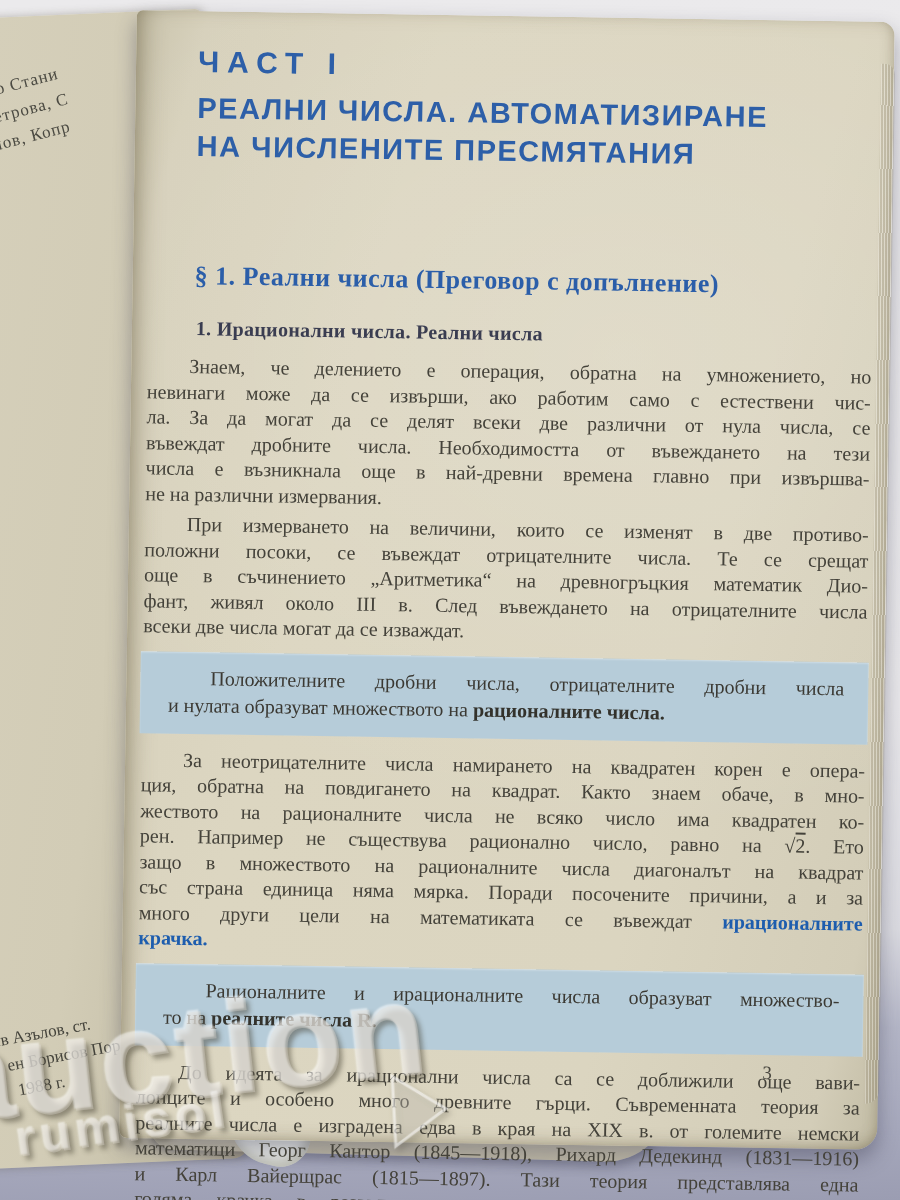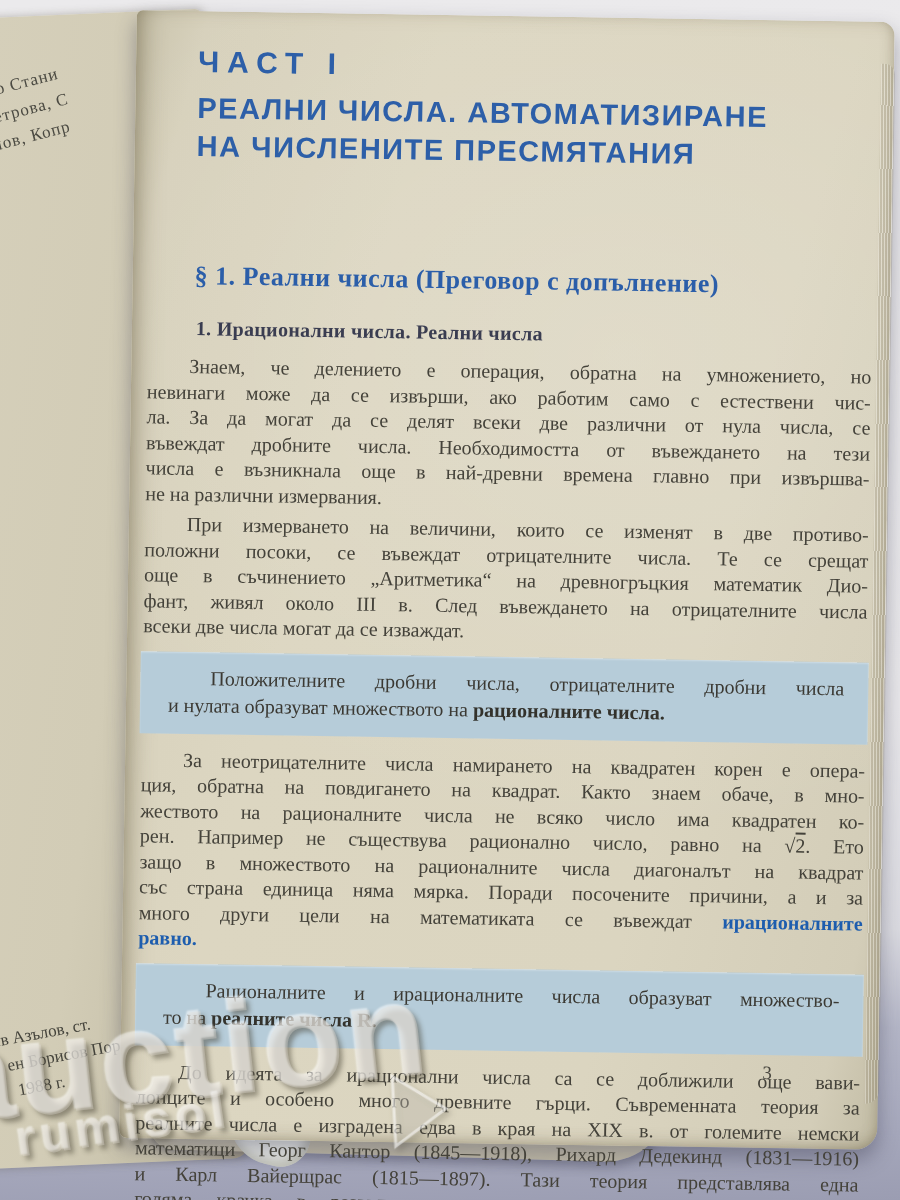--- a/index.html
+++ b/index.html
@@ -163,21 +163,21 @@
         </div>
 
       <div class="para">
           <div class="tl ind"><span>За неотрицателните числа намирането на квадратен корен е опера-</span></div>
           <div class="tl"><span>ция, обратна на повдигането на квадрат. Както знаем обаче, в мно-</span></div>
           <div class="tl"><span>жеството на рационалните числа не всяко число има квадратен ко-</span></div>
           <div class="tl"><span>рен. Например не съществува рационално число, равно на √</span><span class="ovl">2</span><span>. Ето</span></div>
           <div class="tl"><span>защо в множеството на рационалните числа диагоналът на квадрат</span></div>
           <div class="tl"><span>със страна единица няма мярка. Поради посочените причини, а и за</span></div>
           <div class="tl"><span>много други цели на математиката се въвеждат </span><span class="bb">ирационалните</span></div>
-          <div class="tl last"><span class="bb">равно.</span></div>
+          <div class="tl last"><span class="bb">крачка.</span></div>
         </div>
 
       <div class="hlbox">
           <div class="tl ind"><span>Рационалните и ирационалните числа образуват множество-</span></div>
           <div class="tl last"><span>то на </span><span class="b">реалните числа R.</span></div>
         </div>
 
       <div class="para">
           <div class="tl ind"><span>До идеята за ирационални числа са се доближили още вави-</span></div>
           <div class="tl"><span>лонците и особено много древните гърци. Съвременната теория за</span></div>

